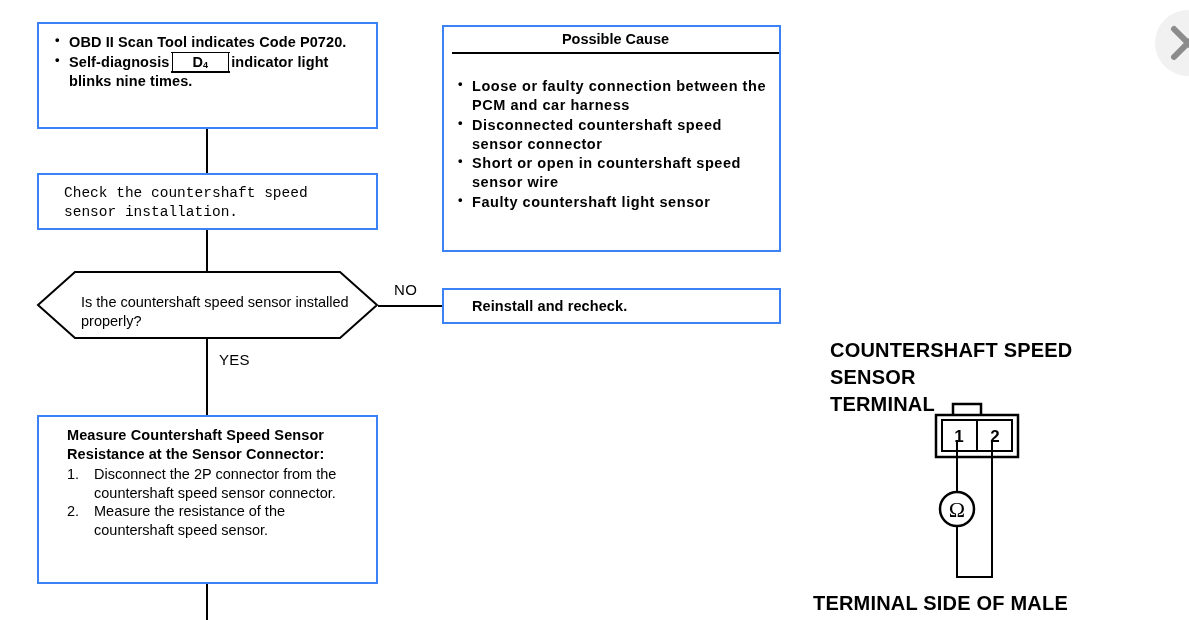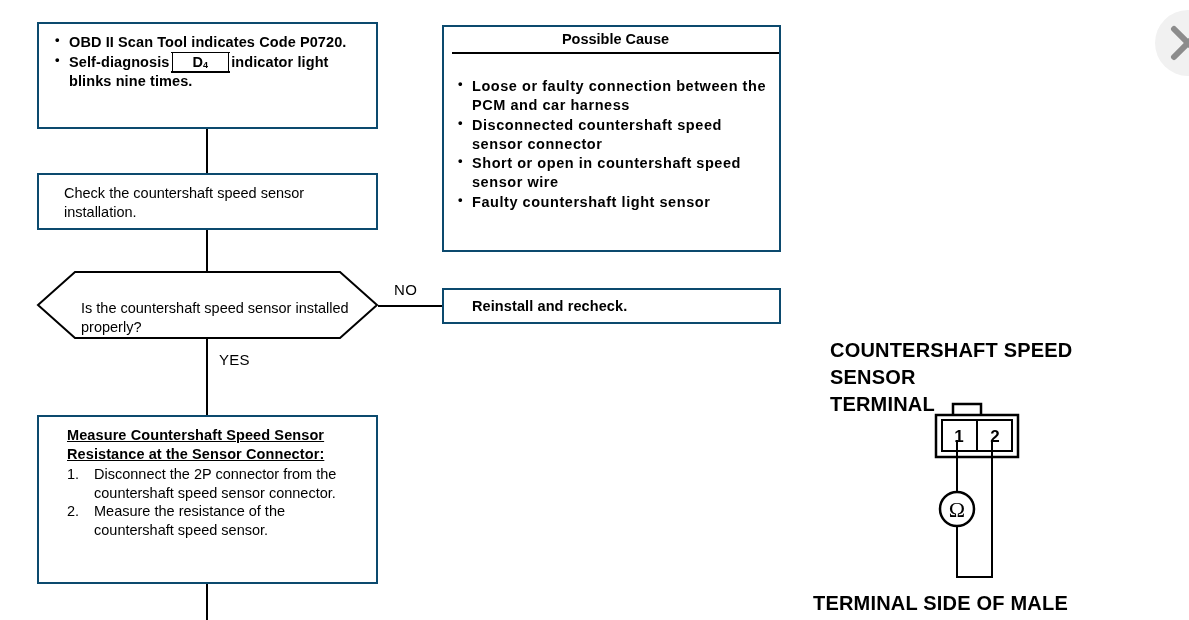--- a/index.html
+++ b/index.html
@@ -17,21 +17,21 @@
     width: 1189px;
     height: 620px;
     overflow: hidden;
     background: #ffffff;
   }
 
   
   .box {
     position: absolute;
     box-sizing: border-box;
-    border: 2px solid #0c4a6e;
+    border: 2px solid #3b82f6;
     background: #fff;
   }
   .box-inner {
     padding: 7px 10px 7px 12px;
   }
 
   
   .t-bold {
     font-weight: bold;
     font-size: 14.5px;
@@ -101,21 +101,21 @@
   }
   .hex-svg {
     position: absolute;
     left: 0;
     top: 0;
     overflow: visible;
   }
   .hex-label {
     position: absolute;
     left: 44px;
-    top: 28px;
+    top: 22px;
     width: 290px;
     font-size: 14.5px;
     line-height: 1.32;
   }
 
   
   .vline {
     position: absolute;
     width: 0;
     border-left: 2px solid #000;
@@ -200,21 +200,21 @@
         <li>
           <span>Self-diagnosis</span><span class="d4"><span>D</span><sub>4</sub></span><span>indicator light blinks nine times.</span>
         </li>
       </ul>
     </div>
   </div>
 
   <div class="vline" style="left:206px; top:129px; height:44px;"></div>
 
   <div class="box" style="left:37px; top:173px; width:341px; height:57px;">
-    <div class="box-inner" style="padding:9px 12px 6px 25px;">
+    <div class="box-inner" style="padding:9px 12px 6px 25px;font-family:Liberation Mono, monospace;">
       <div class="t-reg">Check the countershaft speed sensor installation.</div>
     </div>
   </div>
 
   <div class="vline" style="left:206px; top:230px; height:42px;"></div>
 
   <div class="hex-wrap" style="left:37px; top:271px; width:341px; height:68px;">
     <svg class="hex-svg" width="341" height="68" viewBox="0 0 341 68">
       <polygon points="38,1 303,1 340,34 303,67 38,67 1,34" fill="#ffffff" stroke="#000000" stroke-width="2"></polygon>
     </svg>
@@ -234,21 +234,21 @@
     </div>
   </div>
 
   <div class="vline" style="left:206px; top:339px; height:76px;"></div>
   <div class="branch-label" style="left:219px; top:351px;">
     <span>YES</span>
   </div>
 
   <div class="box" style="left:37px; top:415px; width:341px; height:169px;">
     <div class="box-inner" style="padding:9px 10px 6px 28px;">
-      <div class="t-bold" style="margin-bottom:1px;text-decoration:underline;">Measure Countershaft Speed Sensor Resistance at the Sensor Connector:</div>
+      <div class="t-bold" style="margin-bottom:1px;">Measure Countershaft Speed Sensor Resistance at the Sensor Connector:</div>
       <ol class="nlist t-reg">
         <li>
           <span>Disconnect the 2P connector from the countershaft speed sensor connector.</span>
         </li>
         <li>
           <span>Measure the resistance of the countershaft speed sensor.</span>
         </li>
       </ol>
     </div>
   </div>

